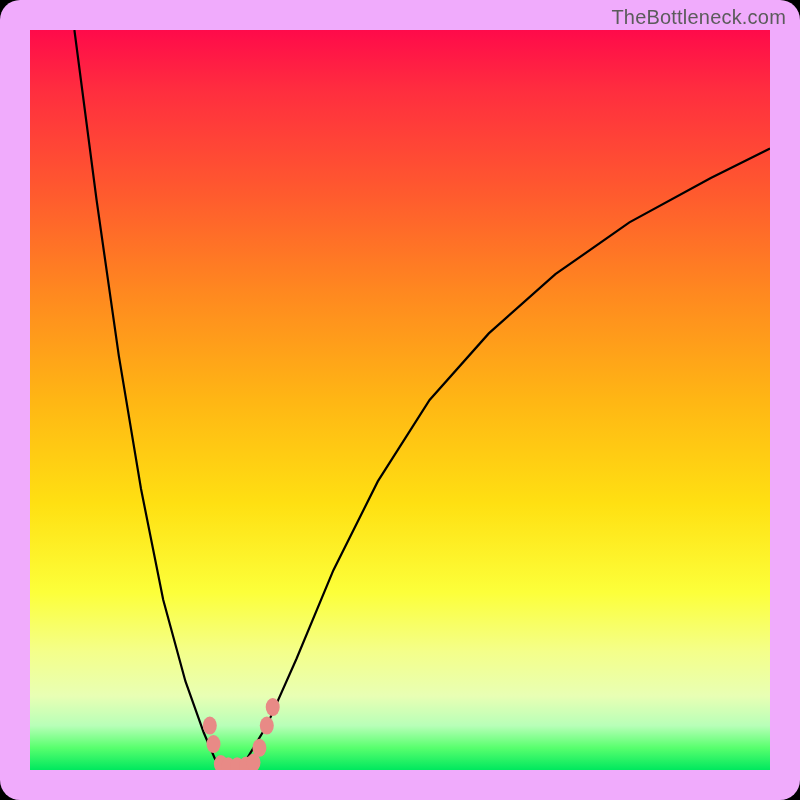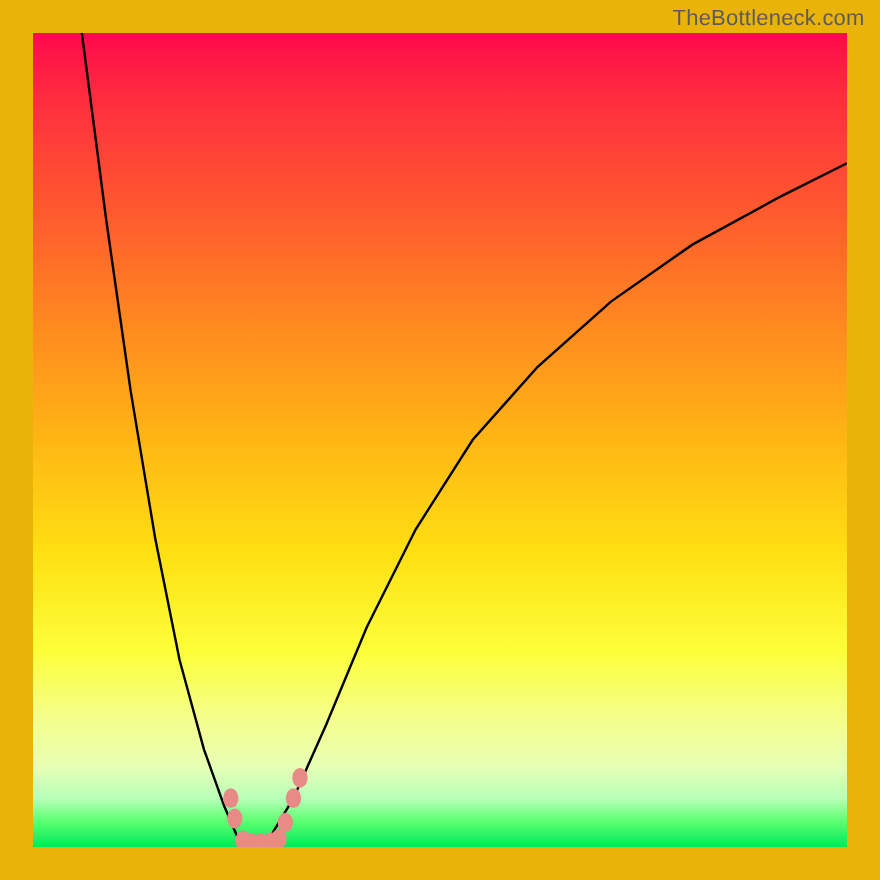--- a/index.html
+++ b/index.html
@@ -1,16 +1,16 @@
 <!DOCTYPE html>
 <html><head>
 <meta charset="utf-8">
 <style>
   html,body{margin:0;padding:0;width:800px;height:800px;overflow:hidden;background:#000;}
-  .frame{position:absolute;inset:0;background:#eab308;}
+  .frame{position:absolute;inset:0;background:#f0abfc;border-radius:20px;}
   .plot{position:absolute;left:30px;top:30px;width:740px;height:740px;
     background:linear-gradient(to bottom,
       #ff0a4a 0%,
       #ff2d3f 8%,
       #ff5a2e 22%,
       #ff8a1f 36%,
       #ffb614 50%,
       #ffe012 64%,
       #fcff3a 76%,
       #f4ff8a 84%,

